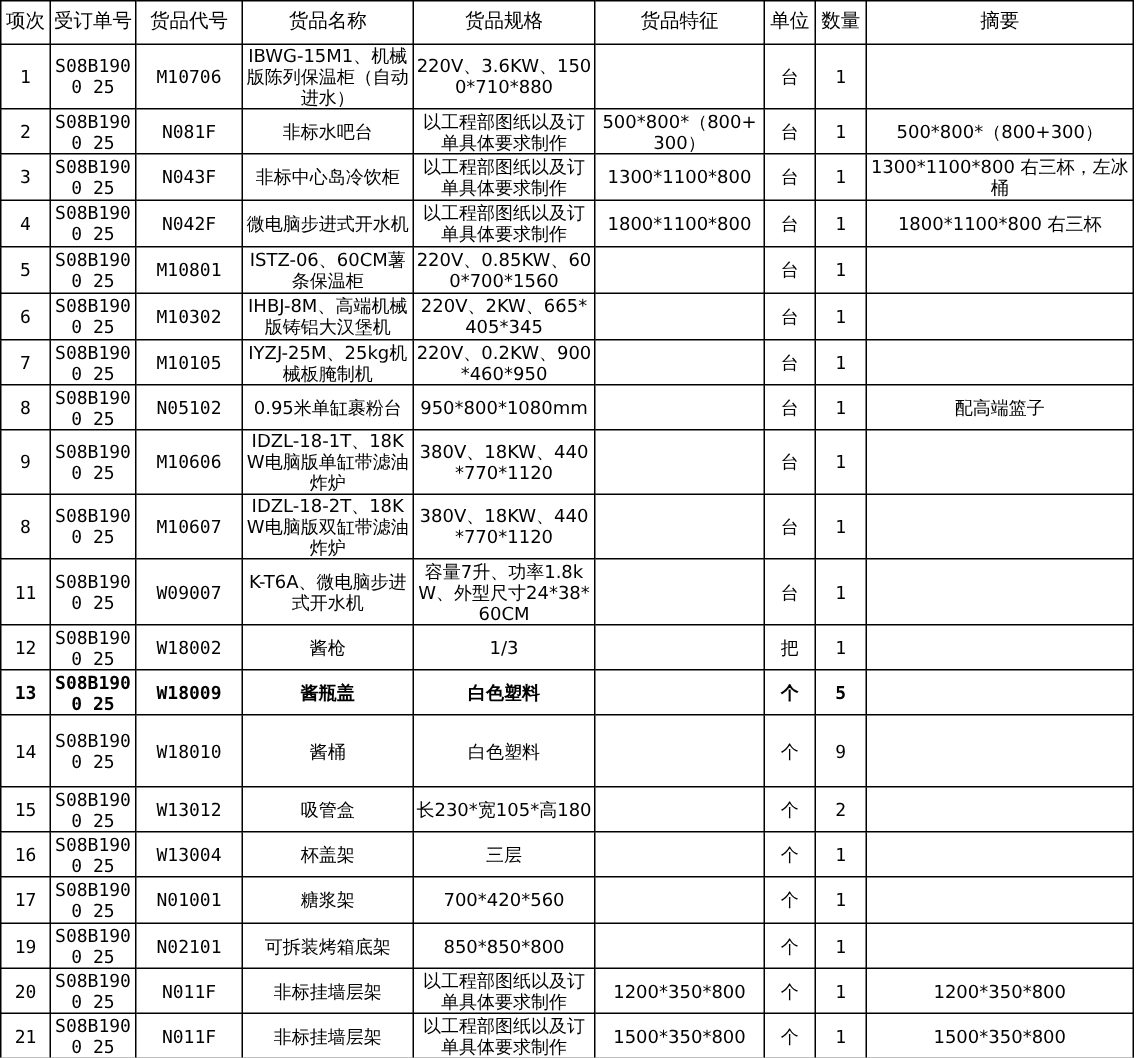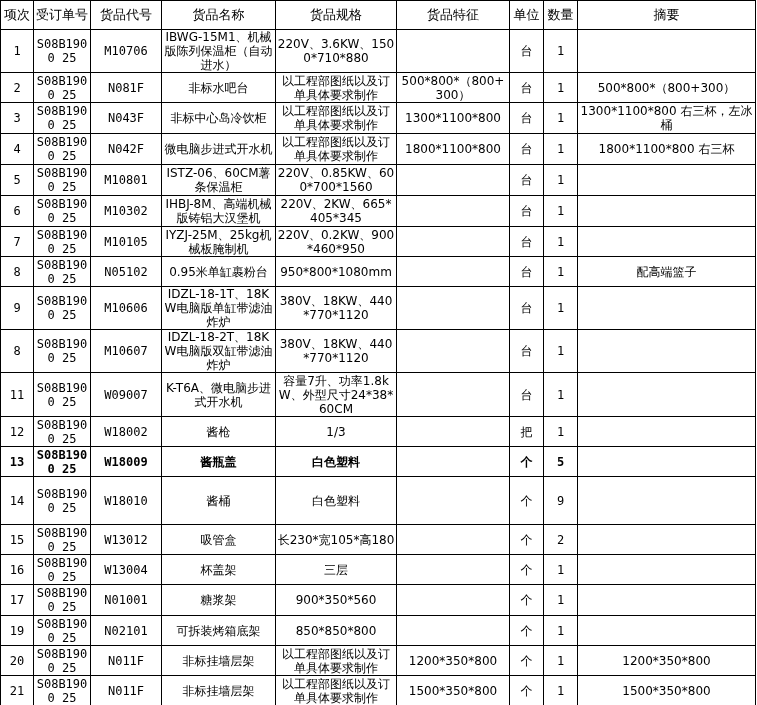--- a/index.html
+++ b/index.html
@@ -217,21 +217,21 @@
         <td></td>
         <td>个</td>
         <td class="mono">1</td>
         <td></td>
       </tr>
       <tr style="height: 31px;">
         <td class="mono">17</td>
         <td class="order">S08B1900 25</td>
         <td class="mono">N01001</td>
         <td>糖浆架</td>
-        <td>900*350*560</td>
+        <td>700*420*560</td>
         <td></td>
         <td>个</td>
         <td class="mono">1</td>
         <td></td>
       </tr>
       <tr style="height: 30px;">
         <td class="mono">19</td>
         <td class="order">S08B1900 25</td>
         <td class="mono">N02101</td>
         <td>可拆装烤箱底架</td>

